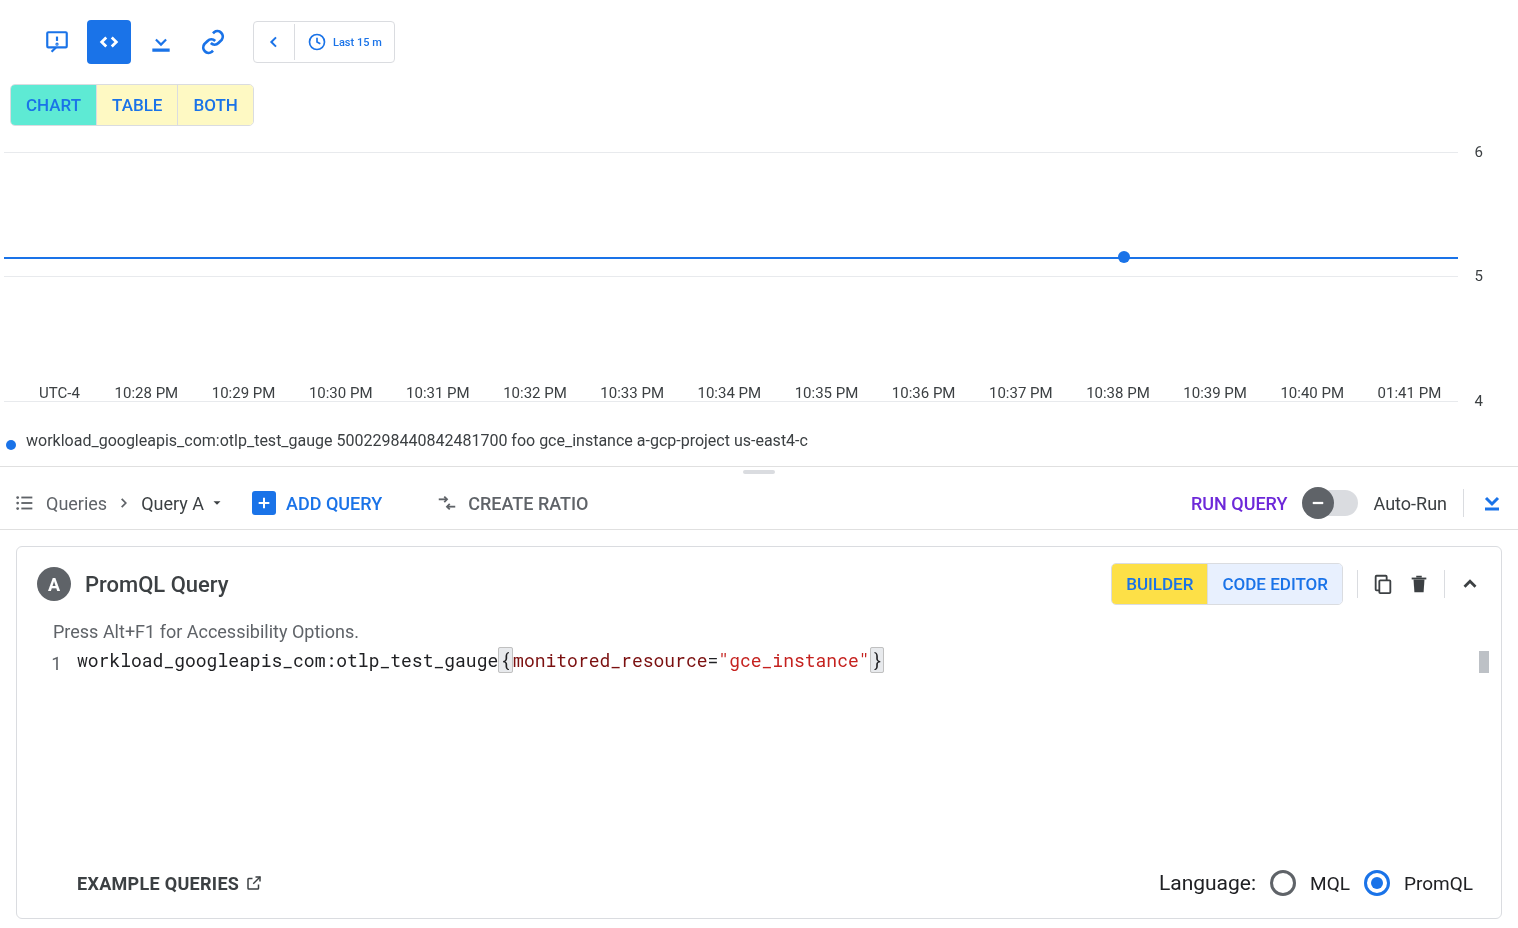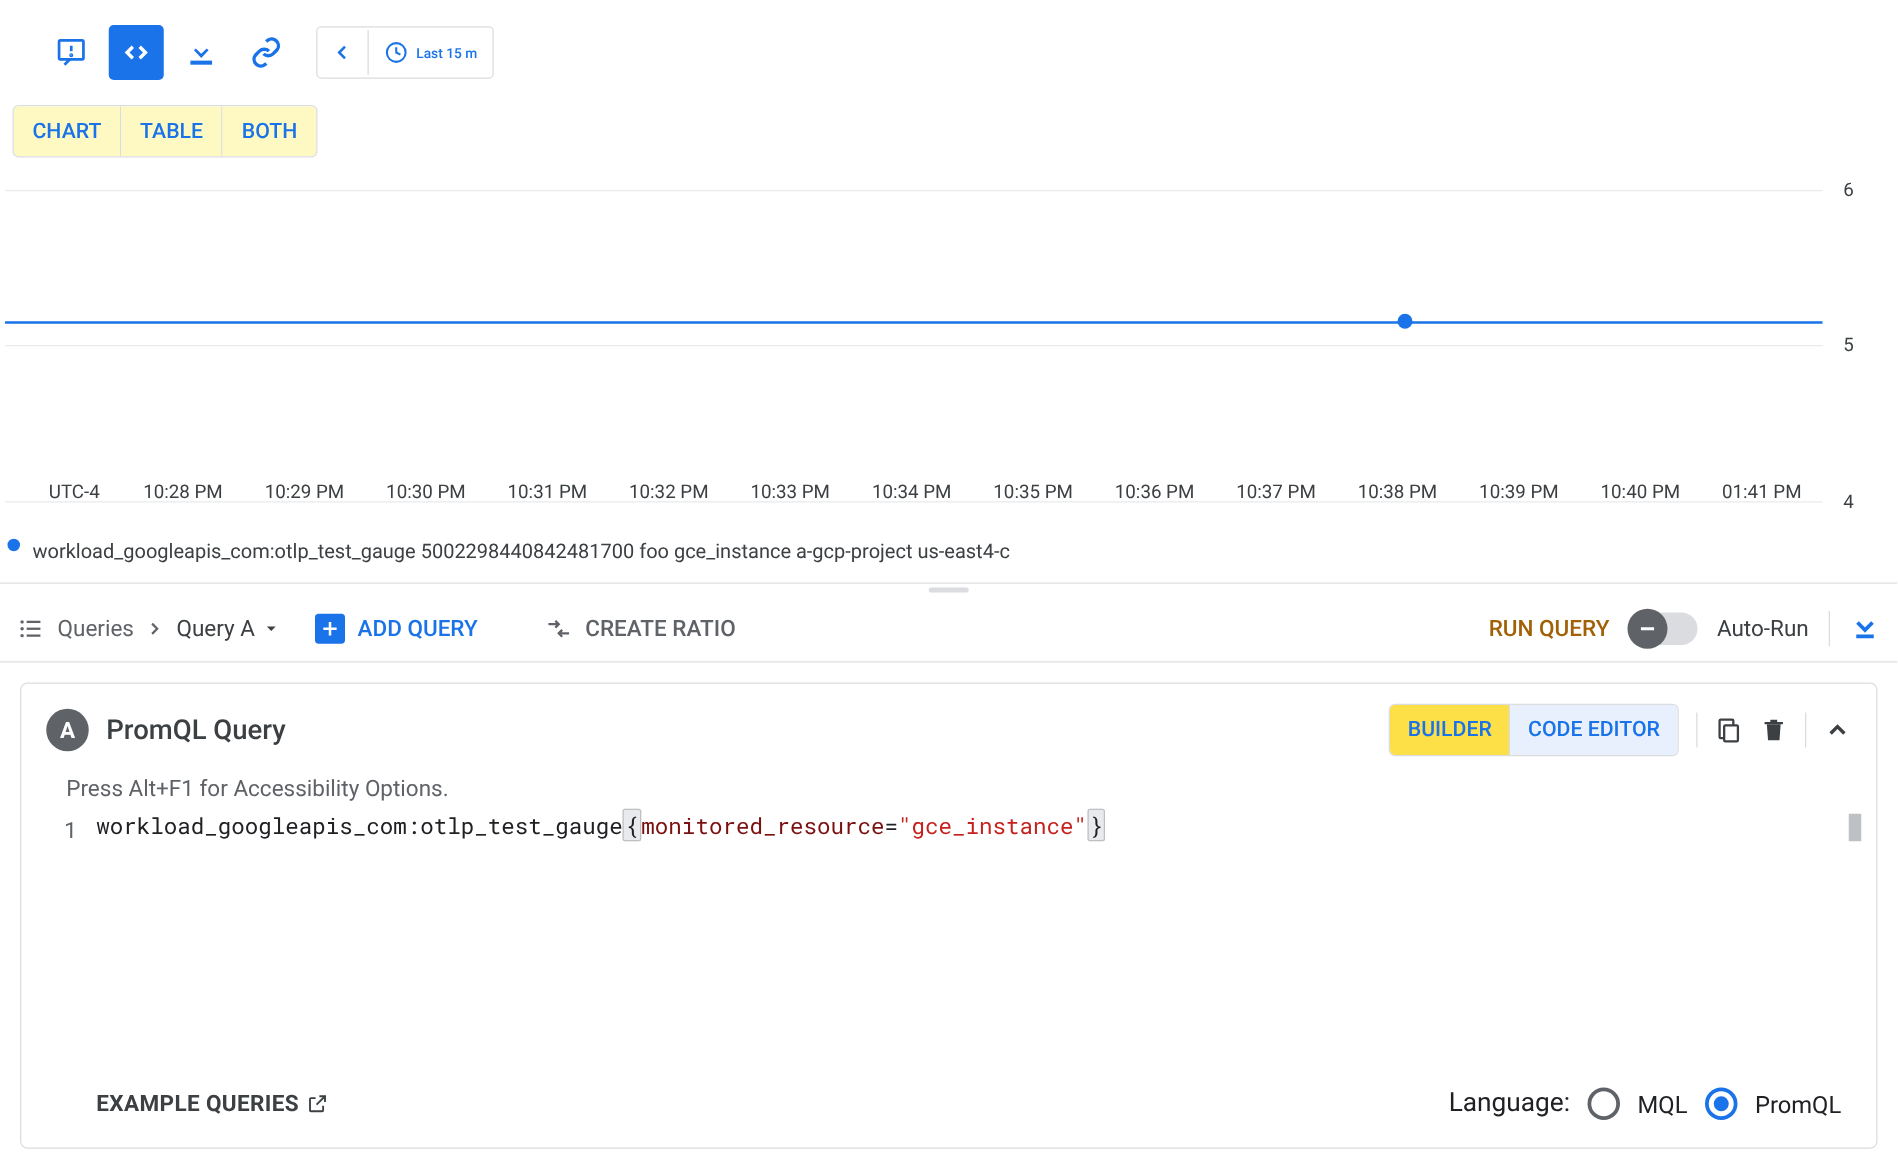--- a/index.html
+++ b/index.html
@@ -16,49 +16,49 @@
 .time-group { display: flex; align-items: center; border: 1px solid #dadce0; border-radius: 4px; margin-left: 10px; }
 .time-btn { display: flex; align-items: center; padding: 10px 12px; color: #1a73e8; font-weight: 500; border-right: 1px solid #dadce0; }
 .time-btn:last-child { border-right: none; }
 .time-label { font-size: 11px; padding-left: 6px; white-space: nowrap; }
 
 
 .view-row { padding: 0 0 10px 10px; border-bottom: 1px solid transparent; }
 .seg { display: inline-flex; border: 1px solid #dadce0; border-radius: 5px; overflow: hidden; }
 .seg-btn { padding: 10px 15px; font-size: 17px; font-weight: 500; color: #1a73e8; cursor: pointer; background: #fef9c3; border-right: 1px solid #dadce0; }
 .seg-btn:last-child { border-right: none; text-align: center; }
-.seg-btn.active { background: #fef9c3; }
+.seg-btn.active { background: #5eead4; }
 
 
 .chart-wrap { position: relative; height: 290px; padding: 0 35px 0 0; }
 .chart-plot { position: absolute; left: 4px; right: 60px; top: 0; bottom: 40px; }
 .plot-line { position: absolute; left: 0; right: 0; top: 48%; border-top: 2px solid #1a73e8; }
 .plot-dot { position: absolute; top: 48%; width: 12px; height: 12px; border-radius: 50%; background: #1a73e8; transform: translate(-50%,-50%); }
 .ytick { position: absolute; right: 35px; font-size: 15px; color: #3c4043; transform: translateY(-50%); }
 .grid-line { position: absolute; left: 4px; right: 60px; border-top: 1px solid #e8eaed; }
 .xaxis { position: absolute; bottom: 25px; left: 4px; right: 60px; display: flex; align-items: center; font-size: 15px; color: #3c4043; }
 .xtick { flex: 1; text-align: center; white-space: nowrap; }
 .tz { padding-right: 18px; margin-left: 35px; }
 
-.legend { display: flex; align-items: flex-start; padding: 4px 0 16px 6px; font-size: 16px; color: #3c4043; border-bottom: 1px solid #e0e0e0; }
+.legend { display: flex; align-items: flex-end; padding: 4px 0 16px 6px; font-size: 16px; color: #3c4043; border-bottom: 1px solid #e0e0e0; }
 .legend-dot { width: 10px; height: 10px; border-radius: 50%; background: #1a73e8; margin-right: 10px; }
 
 .drag-handle { display: flex; justify-content: center; padding: 3px 0; }
 .drag-bar { width: 32px; height: 4px; background: #dadce0; border-radius: 2px; }
 
 
 .qbar { display: flex; align-items: center; padding: 12px 14px; border-bottom: 1px solid #e0e0e0; }
 .qbar-left { display: flex; align-items: center; gap: 10px; }
 .muted { color: #5f6368; font-size: 18px; }
 .q-label { font-size: 18px; color: #3c4043; display: flex; align-items: center; }
 .addq { display: flex; align-items: center; color: #1a73e8; font-weight: 500; font-size: 18px; margin-left: 18px; cursor: pointer; }
 .addq-ic { width: 24px; height: 24px; background: #1a73e8; border-radius: 3px; display: flex; align-items: center; justify-content: center; margin-right: 10px; }
 .cratio { display: flex; align-items: center; color: #5f6368; font-size: 18px; font-weight: 500; margin-left: 44px; cursor: pointer; gap: 10px; }
 .qbar-right { margin-left: auto; display: flex; align-items: center; gap: 16px; }
-.runq { color: #a16207; font-size: 18px; font-weight: 500; }
+.runq { color: #6d28d9; font-size: 18px; font-weight: 500; }
 .switch { width: 54px; height: 26px; background: #dadce0; border-radius: 13px; position: relative; }
 .switch-knob { position: absolute; left: -2px; top: -3px; width: 32px; height: 32px; border-radius: 50%; background: #5f6368; display: flex; align-items: center; justify-content: center; }
 .autorun { font-size: 18px; color: #3c4043; }
 .vsep { width: 1px; height: 28px; background: #dadce0; }
 
 
 .editor-panel { margin: 16px; border: 1px solid #dadce0; border-radius: 6px; background: #fff; }
 .panel-head { display: flex; align-items: center; padding: 16px 20px; }
 .badge-a { width: 34px; height: 34px; border-radius: 50%; background: #5f6368; color: #fff; display: flex; align-items: center; justify-content: center; font-weight: 700; font-size: 18px; margin-right: 14px; }
 .panel-title { font-size: 22px; font-weight: 500; color: #3c4043; }

